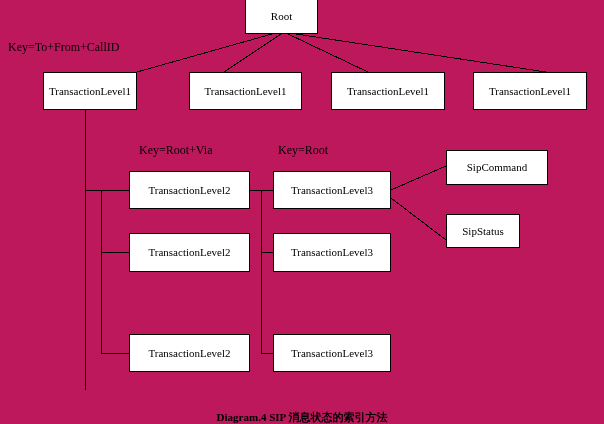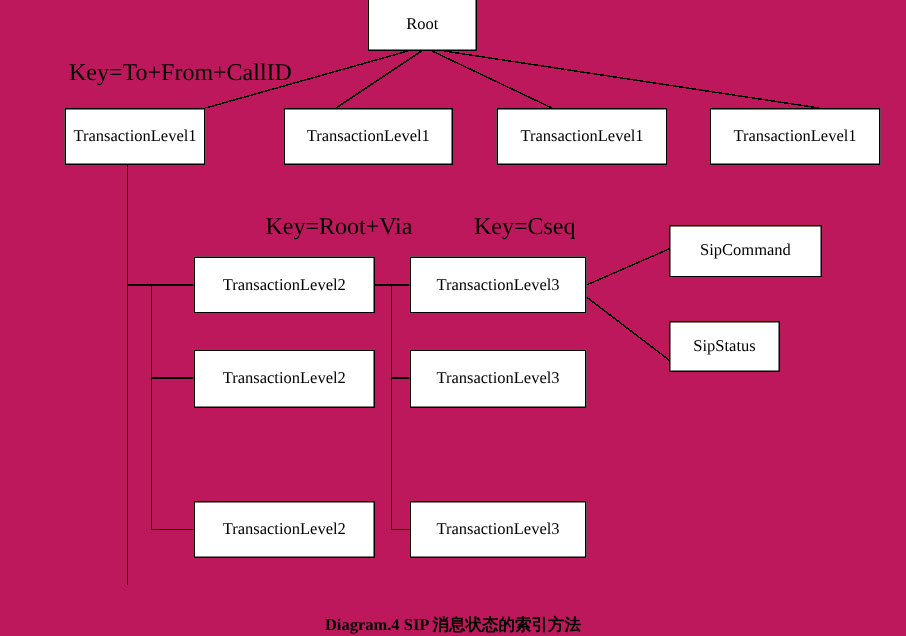--- a/index.html
+++ b/index.html
@@ -37,25 +37,24 @@
     white-space: nowrap;
     letter-spacing: 0px;
   }
   .node-label {
     display: block;
     line-height: 1;
   }
   .key-label {
     position: absolute;
     font-family: "Liberation Serif", "DejaVu Serif", serif;
-    font-size: 16px;
+    font-size: 12px;
     color: #000000;
     white-space: nowrap;
     line-height: 1;
-    margin-left: 38px;
   }
   #caption {
     position: absolute;
     left: 0;
     top: 396px;
     width: 604px;
     text-align: center;
     font-family: "Liberation Serif", "DejaVu Serif", serif;
     font-size: 11px;
     font-weight: bold;
@@ -95,21 +94,21 @@
       <line x1="391" y1="198" x2="446" y2="240"></line>
     </g>
   </svg>
 
   <div class="node-box" style="left:245px; top:-2px; width:73px; height:36px;">
     <span class="node-label">Root</span>
   </div>
 
   <div class="key-label" style="left:8px; top:41px;">Key=To+From+CallID</div>
   <div class="key-label" style="left:139px; top:144px;">Key=Root+Via</div>
-  <div class="key-label" style="left:278px; top:144px;">Key=Cseq</div>
+  <div class="key-label" style="left:278px; top:144px;">Key=Root</div>
 
   <div class="node-box" style="left:43px; top:72px; width:94px; height:38px;">
     <span class="node-label">TransactionLevel1</span>
   </div>
   <div class="node-box" style="left:189px; top:72px; width:113px; height:38px;">
     <span class="node-label">TransactionLevel1</span>
   </div>
   <div class="node-box" style="left:331px; top:72px; width:114px; height:38px;">
     <span class="node-label">TransactionLevel1</span>
   </div>

